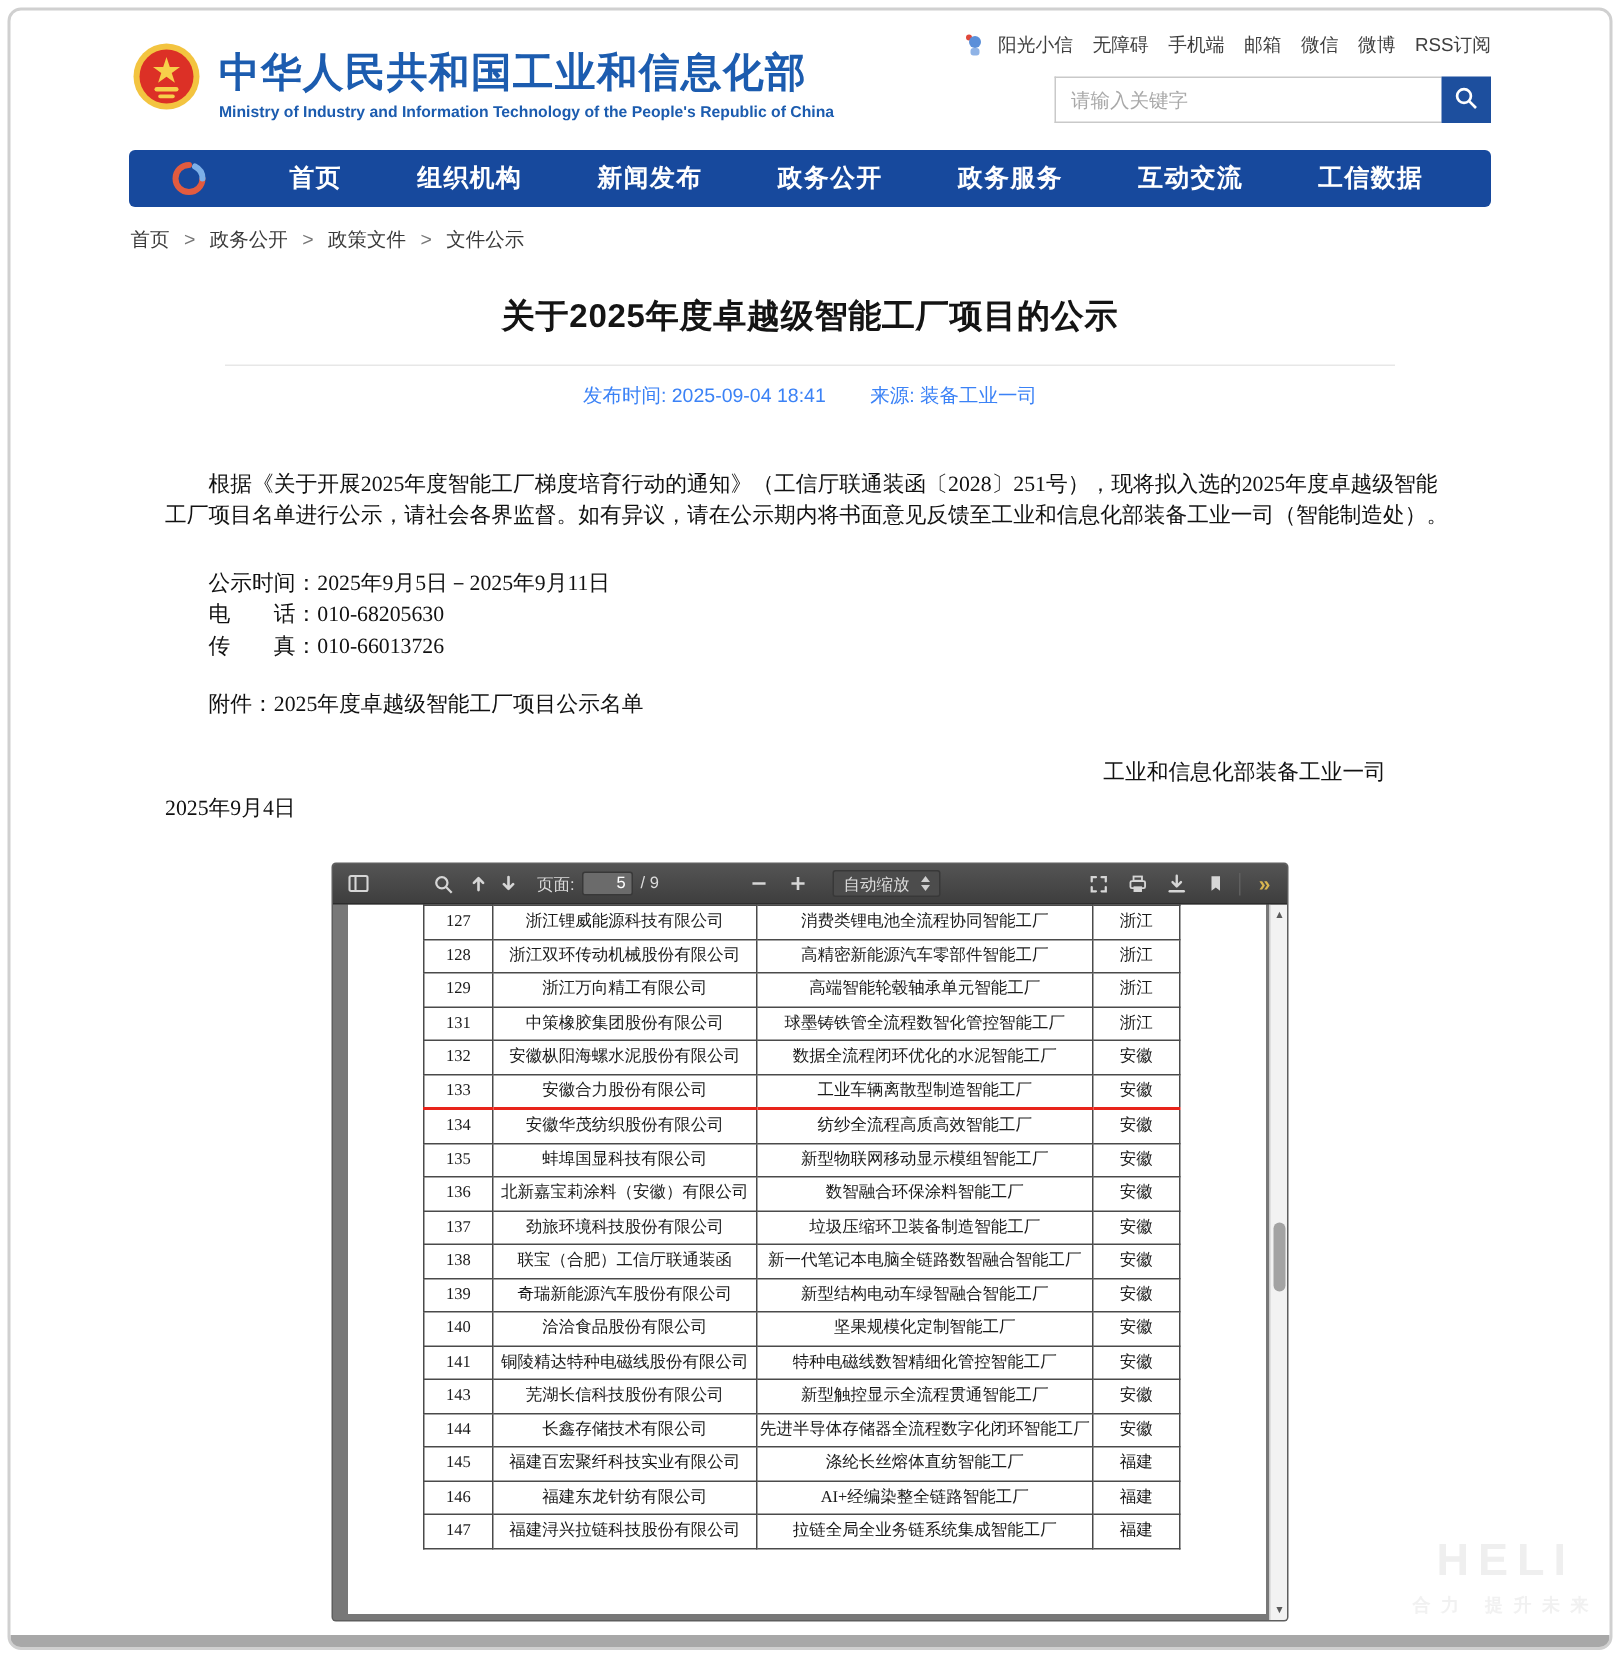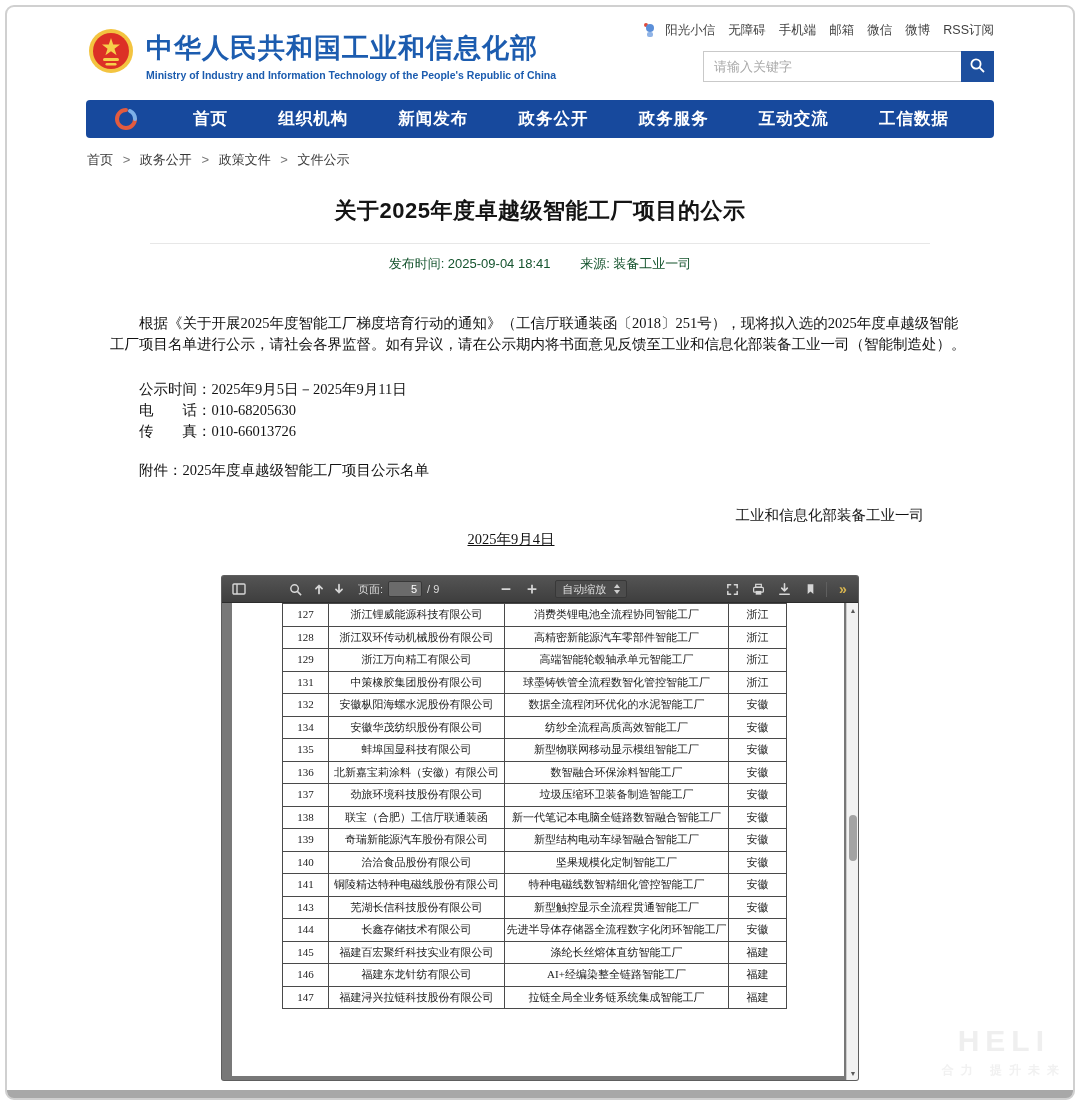--- a/index.html
+++ b/index.html
@@ -36,29 +36,29 @@
 
   
   .breadcrumb { position:absolute; left:87px; top:151px; font-size:13px; color:#3a3a3a; }
   .breadcrumb .crumb { cursor:pointer; }
   .breadcrumb .sep { color:#777; margin:0 6px; }
 
   
   .article { position:absolute; left:110px; top:196px; width:860px; font-family:"Liberation Serif","DejaVu Serif",serif; color:#111; }
   .article-title { text-align:center; font-family:"Liberation Sans",sans-serif; font-size:22px; font-weight:bold; color:#141414; letter-spacing:0.5px; }
   .title-divider { margin:17px 40px 0 40px; border-top:1px solid #e7e7e7; }
-  .article-meta { margin-top:11px; text-align:center; font-family:"Liberation Sans",sans-serif; font-size:13px; color:#14532d; }
+  .article-meta { margin-top:11px; text-align:center; font-family:"Liberation Sans",sans-serif; font-size:13px; color:#3b82f6; }
   .article-meta span { margin:0 13px; }
   .article-body { margin-top:40px; font-size:14.5px; line-height:21px; }
   .article-body p.indent { text-indent:2em; }
   .contact-block { margin-top:24px; }
   .contact-block p { text-indent:2em; margin-bottom:0; line-height:21px; }
   .attachment-line { margin-top:18px; text-indent:2em; }
   .signer-line { margin-top:24px; text-align:right; padding-right:46px; }
-  .date-line { margin-top:3px; text-align:center; padding-right:58px;text-decoration:underline; }
+  .date-line { margin-top:3px; text-align:left; padding-right:58px; }
 
   
   .pdf-viewer { position:absolute; left:222px; top:576px; width:636px; height:504px; background:#787878; border-radius:2px; overflow:hidden; box-shadow:0 0 0 1px #5e5e5e; }
   .pdf-toolbar { position:absolute; left:0; top:0; right:0; height:27px; background:linear-gradient(#545454,#3e3e3e); border-bottom:1px solid #2c2c2c; display:flex; align-items:center; color:#dcdcdc; font-size:11px; z-index:5; }
   .tbtn { width:18px; height:18px; display:flex; align-items:center; justify-content:center; border-radius:2px; cursor:pointer; flex:0 0 auto; }
   .tbtn svg { display:block; }
   .tb-sep { width:1px; height:15px; background:#5f5f5f; margin:0 7px; flex:0 0 auto; }
   .page-label { margin-left:10px; }
   .page-input { width:34px; height:16px; margin-left:5px; background:#6b6b6b; border:1px solid #383838; border-radius:2px; color:#fff; font-size:11px; text-align:right; padding-right:4px; outline:none; }
   .page-total { margin-left:5px; }
@@ -163,21 +163,21 @@
   </div>
 
   <div class="article">
     <div class="article-title">关于2025年度卓越级智能工厂项目的公示</div>
     <div class="title-divider"></div>
     <div class="article-meta">
       <span>发布时间: 2025-09-04 18:41</span>
       <span>来源: 装备工业一司</span>
     </div>
     <div class="article-body">
-      <p class="indent">根据《关于开展2025年度智能工厂梯度培育行动的通知》（工信厅联通装函〔2018〕251号），现将拟入选的2025年度卓越级智能工厂项目名单进行公示，请社会各界监督。如有异议，请在公示期内将书面意见反馈至工业和信息化部装备工业一司（智能制造处）。</p>
+      <p class="indent">根据《关于开展2025年度智能工厂梯度培育行动的通知》（工信厅联通装函〔2028〕251号），现将拟入选的2025年度卓越级智能工厂项目名单进行公示，请社会各界监督。如有异议，请在公示期内将书面意见反馈至工业和信息化部装备工业一司（智能制造处）。</p>
       <div class="contact-block">
         <p>公示时间：2025年9月5日－2025年9月11日</p>
         <p>电　　话：010-68205630</p>
         <p>传　　真：010-66013726</p>
       </div>
       <p class="attachment-line">附件：2025年度卓越级智能工厂项目公示名单</p>
       <p class="signer-line">工业和信息化部装备工业一司</p>
       <p class="date-line">2025年9月4日</p>
     </div>
   </div>
@@ -308,20 +308,26 @@
                 <td>中策橡胶集团股份有限公司</td>
                 <td>球墨铸铁管全流程数智化管控智能工厂</td>
                 <td>浙江</td>
               </tr>
               <tr>
                 <td>132</td>
                 <td>安徽枞阳海螺水泥股份有限公司</td>
                 <td>数据全流程闭环优化的水泥智能工厂</td>
                 <td>安徽</td>
               </tr>
+              <tr class="hl">
+                <td>133</td>
+                <td>安徽合力股份有限公司</td>
+                <td>工业车辆离散型制造智能工厂</td>
+                <td>安徽</td>
+              </tr>
               <tr>
                 <td>134</td>
                 <td>安徽华茂纺织股份有限公司</td>
                 <td>纺纱全流程高质高效智能工厂</td>
                 <td>安徽</td>
               </tr>
               <tr>
                 <td>135</td>
                 <td>蚌埠国显科技有限公司</td>
                 <td>新型物联网移动显示模组智能工厂</td>

